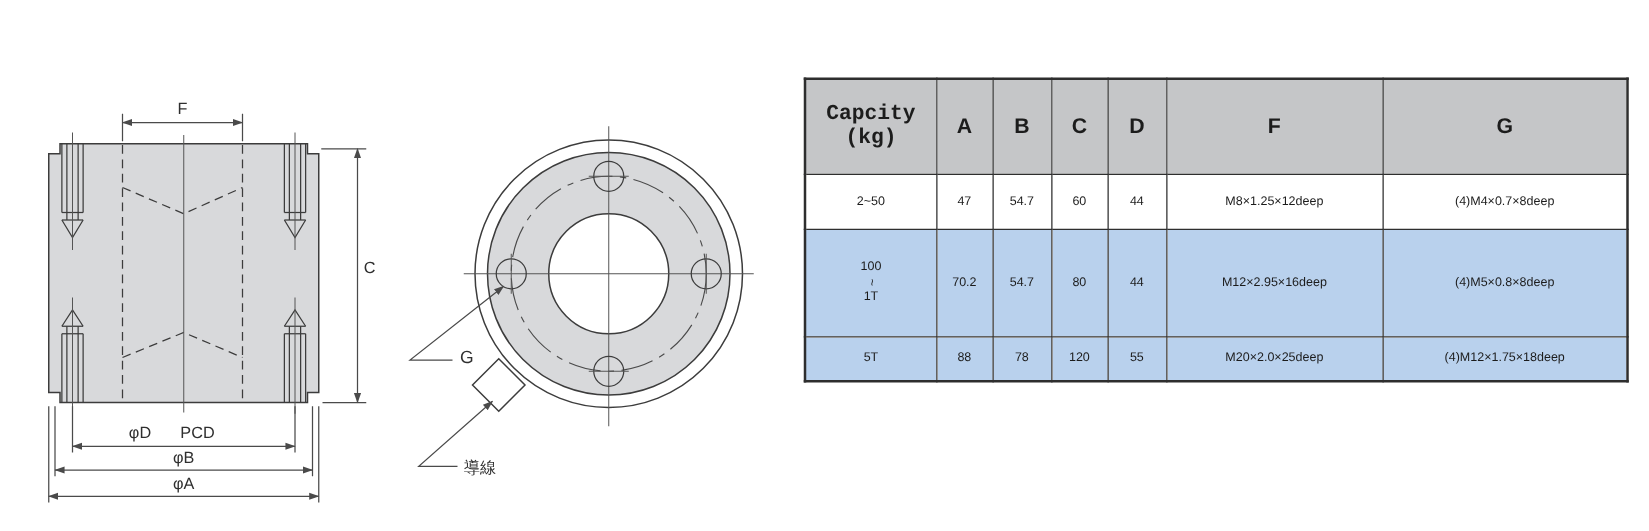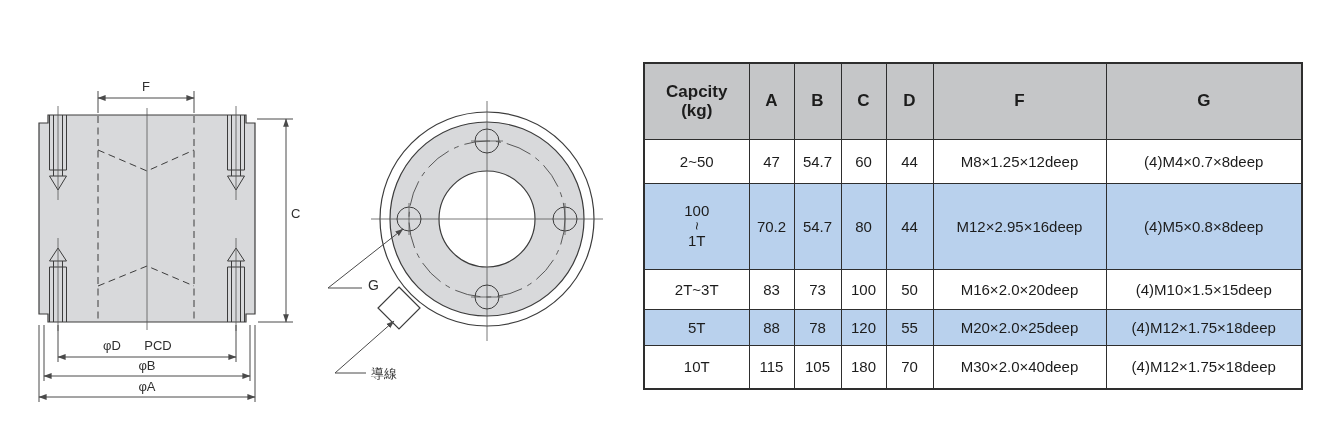--- a/index.html
+++ b/index.html
@@ -11,25 +11,25 @@
   .drawing-wrap{position:absolute;left:0;top:0;width:640px;height:425px;}
   svg text{font-family:"Liberation Sans", sans-serif;fill:#2f2f2f;}
   
   .spec-table{
     position:absolute;left:643px;top:62px;
     border-collapse:collapse;table-layout:fixed;width:658px;
     border:2px solid #2e2e2e;
   }
   .spec-table th,.spec-table td{
     border:1px solid #2e2e2e;text-align:center;vertical-align:middle;
-    padding:0;font-size:15px;color:#1c1c1c;overflow:hidden;
+    padding:0;font-size:10px;color:#1c1c1c;overflow:hidden;
   }
   .spec-table th{background:#c5c6c8;font-size:17px;font-weight:bold;line-height:1.15;}
   .spec-table tr.hl td{background:#b9d1ed;}
-  .spec-table .th-cap span{display:block;}
+  .spec-table .th-cap span{display:block;font-family:Liberation Mono, monospace;}
   .cap-stack span{display:block;line-height:1.05;}
   .cap-stack .vtilde{display:block;transform:rotate(90deg);height:14px;line-height:14px;}
 </style>
 </head>
 <body>
 
 <div class="canvas">
 
   <div class="drawing-wrap">
     <svg width="640" height="425" viewBox="0 0 640 425">
@@ -205,43 +205,25 @@
         <span class="vtilde">~</span>
         <span>1T</span>
       </td>
       <td>70.2</td>
       <td>54.7</td>
       <td>80</td>
       <td>44</td>
       <td>M12×2.95×16deep</td>
       <td>(4)M5×0.8×8deep</td>
     </tr>
-    <tr style="height:40px">
-      <td>2T~3T</td>
-      <td>83</td>
-      <td>73</td>
-      <td>100</td>
-      <td>50</td>
-      <td>M16×2.0×20deep</td>
-      <td>(4)M10×1.5×15deep</td>
-    </tr>
     <tr style="height:36px" class="hl">
       <td>5T</td>
       <td>88</td>
       <td>78</td>
       <td>120</td>
       <td>55</td>
       <td>M20×2.0×25deep</td>
       <td>(4)M12×1.75×18deep</td>
     </tr>
-    <tr style="height:44px">
-      <td>10T</td>
-      <td>115</td>
-      <td>105</td>
-      <td>180</td>
-      <td>70</td>
-      <td>M30×2.0×40deep</td>
-      <td>(4)M12×1.75×18deep</td>
-    </tr>
   </tbody>
     </table>
 
 </div>
 
 </body></html>

